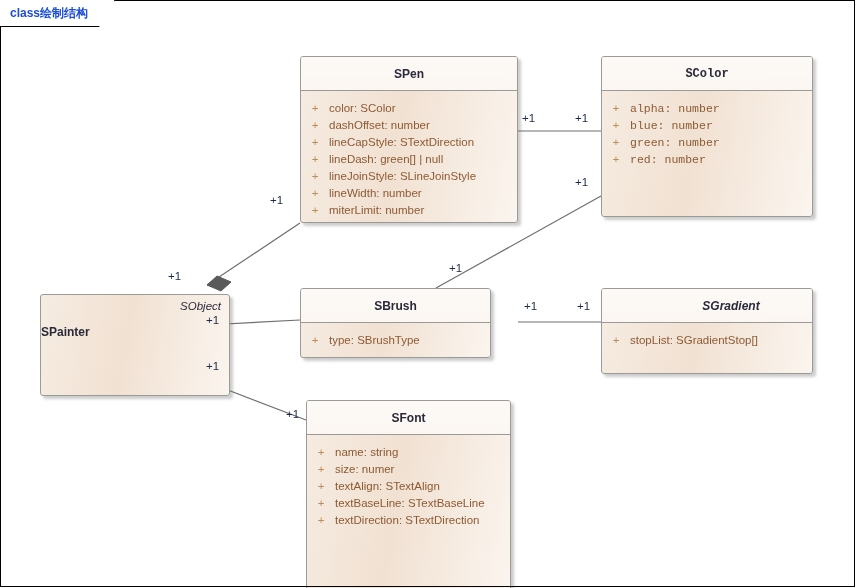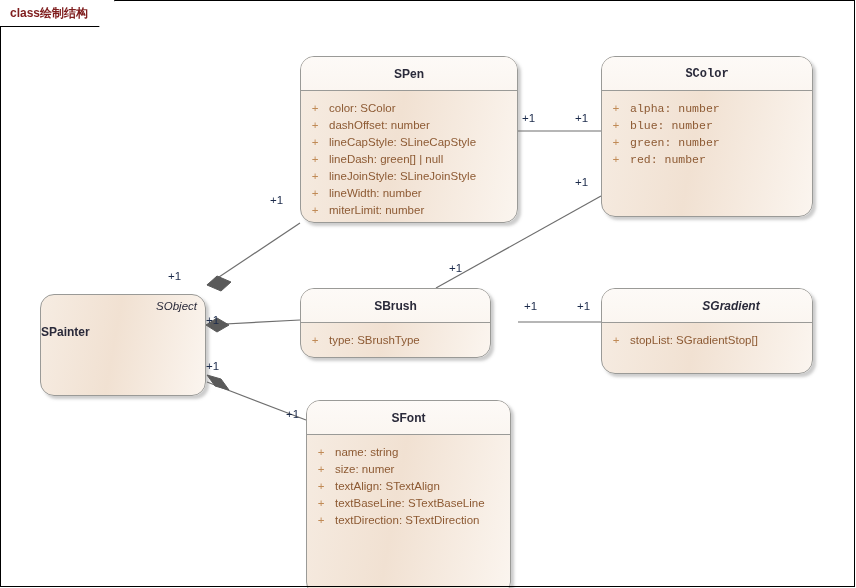--- a/index.html
+++ b/index.html
@@ -30,21 +30,21 @@
     pointer-events: none;
   }
   #frame-tab {
     position: absolute;
     left: 0; top: 0;
     height: 27px;
     padding: 0 26px 0 10px;
     display: flex;
     align-items: center;
     background: #ffffff;
-    color: #7f1d1d;
+    color: #1d4ed8;
     font-size: 12px;
     font-weight: bold;
     white-space: nowrap;
     border-right: 1px solid #000000;
     border-bottom: 1px solid #000000;
     box-sizing: border-box;
     -webkit-clip-path: polygon(0 0, 100% 0, calc(100% - 16px) 100%, 0 100%);
     clip-path: polygon(0 0, 100% 0, calc(100% - 16px) 100%, 0 100%);
   }
   #frame-tab-label { letter-spacing: 0px; }
@@ -54,21 +54,21 @@
     position: absolute;
     left: 0; top: 0;
     width: 856px; height: 588px;
   }
 
   
   .class-box {
     position: absolute;
     box-sizing: border-box;
     border: 1px solid #9a9a97;
-    border-radius: 14px;
+    border-radius: 3px;
     background: linear-gradient(100deg, #f6ece2 0%, #f1e1d2 45%, #fbf5ef 100%);
     box-shadow: 3px 3px 3px rgba(110,110,110,0.35);
     overflow: hidden;
   }
   .class-header {
     height: 34px;
     display: flex;
     align-items: center;
     justify-content: center;
     background: linear-gradient(180deg, #fdfaf7 0%, #fbf6f1 100%);
@@ -99,21 +99,21 @@
     width: 28px;
     text-align: center;
     color: #c08a55;
     flex: 0 0 28px;
   }
   .attr-name { }
 
   
   #class-spainter {
     left: 40px; top: 294px;
-    width: 166px; height: 102px;
+    width: 190px; height: 102px;
   }
   #spainter-parent {
     position: absolute;
     right: 8px; top: 5px;
     font-size: 11.5px;
     font-style: italic;
     color: #2a2a3a;
   }
   #spainter-name {
     position: absolute;
@@ -188,21 +188,21 @@
       <div class="attr-row">
         <span class="attr-vis">+</span>
         <span class="attr-name">color: SColor</span>
       </div>
       <div class="attr-row">
         <span class="attr-vis">+</span>
         <span class="attr-name">dashOffset: number</span>
       </div>
       <div class="attr-row">
         <span class="attr-vis">+</span>
-        <span class="attr-name">lineCapStyle: SLineCapStyle</span>
+        <span class="attr-name">lineCapStyle: STextDirection</span>
       </div>
       <div class="attr-row">
         <span class="attr-vis">+</span>
         <span class="attr-name">lineDash: green[] | null</span>
       </div>
       <div class="attr-row">
         <span class="attr-vis">+</span>
         <span class="attr-name">lineJoinStyle: SLineJoinStyle</span>
       </div>
       <div class="attr-row">

